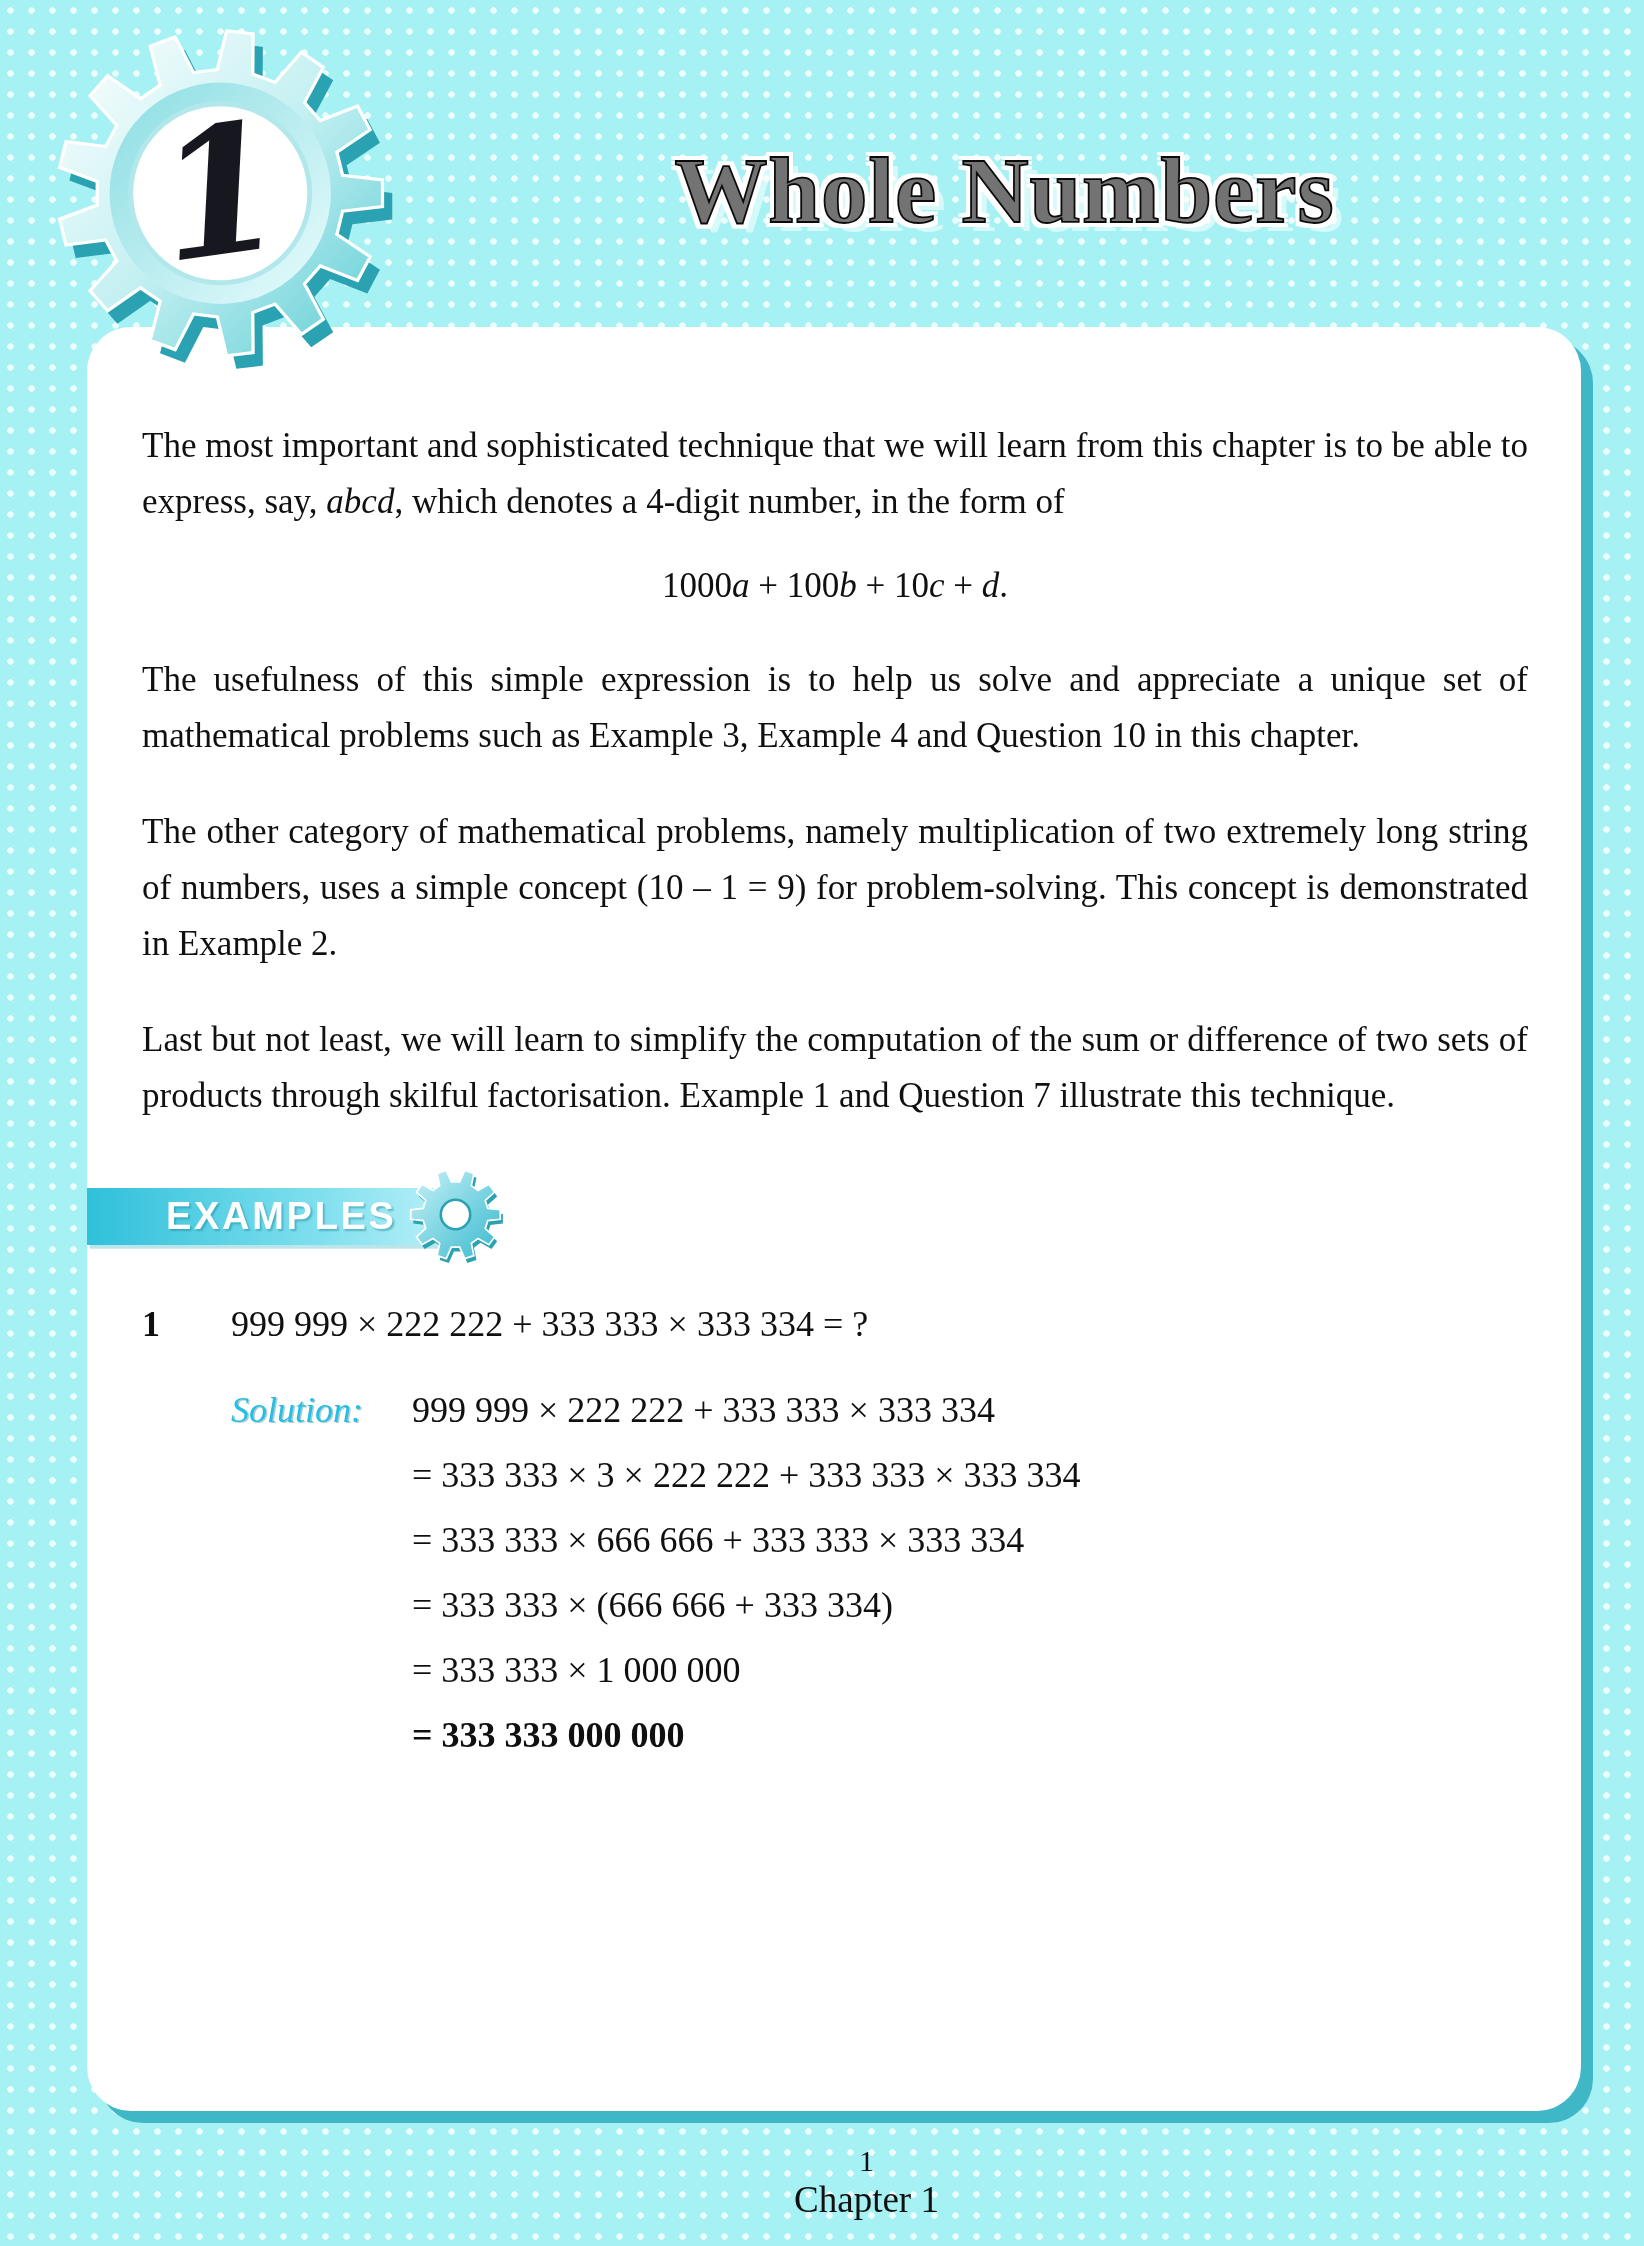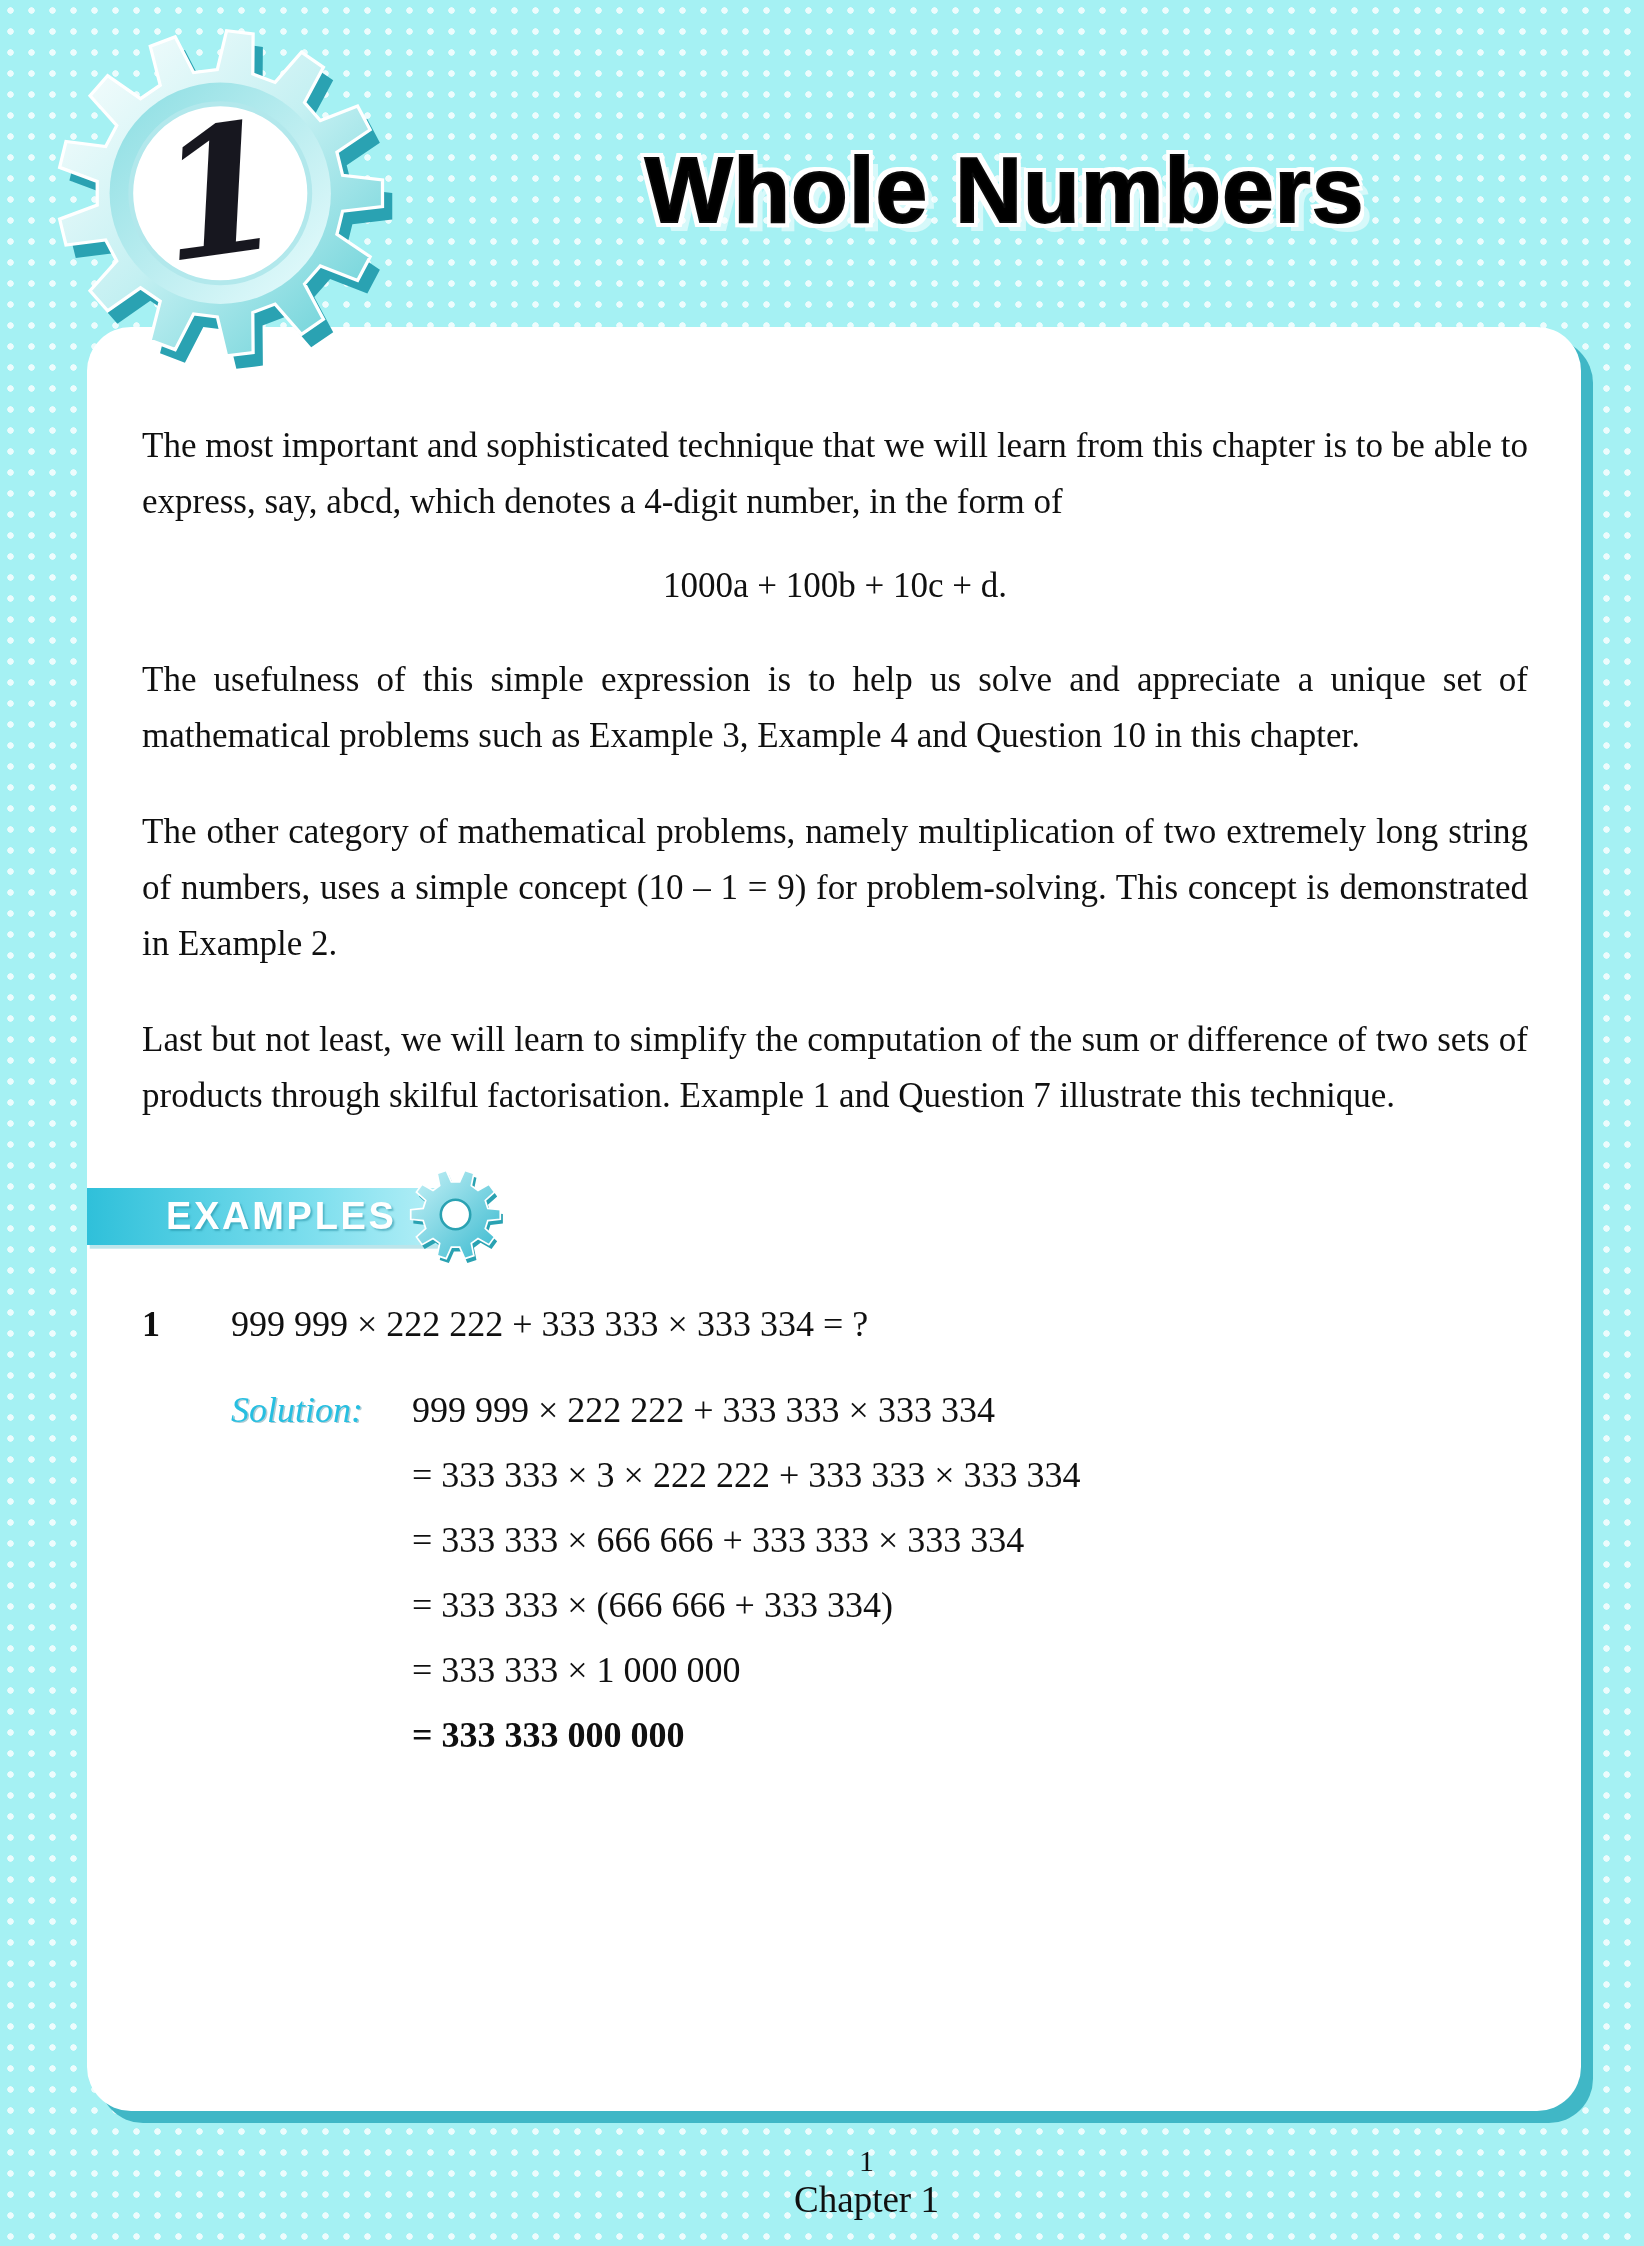--- a/index.html
+++ b/index.html
@@ -12,38 +12,38 @@
     background-size:21px 21px;
   }
   .badge { position:absolute; top:24px; left:51px; z-index:3; }
   .badge-number {
     font-family:"DejaVu Serif","Liberation Serif",serif;
     font-weight:bold; font-style:italic;
   }
   .title {
     position:absolute; top:137px; left:429px; width:1151px; z-index:2;
     text-align:center;
-    font-family:Liberation Sans, sans-serif;
-    font-weight:900; font-size:93px; letter-spacing:0.9px; color:#000000;
+    font-family:Liberation Serif, serif;
+    font-weight:900; font-size:93px; letter-spacing:0.9px; color:#737373;
     -webkit-text-stroke:1.8px #0b0b0b;
     text-shadow:
       -4.6px -4.6px 0 #fff, 4.6px -4.6px 0 #fff, -4.6px 4.6px 0 #fff, 4.6px 4.6px 0 #fff,
       0 -4.6px 0 #fff, 0 4.6px 0 #fff, -4.6px 0 0 #fff, 4.6px 0 0 #fff,
       10px 9.1px 0 rgba(255,255,255,0.55);
   }
   .card {
     position:absolute; left:87px; top:327px; width:1494px; height:1784px;
     background:#ffffff; border-radius:44px;
     box-shadow:12px 12px 0 #40b7c6;
     padding:91px 53px 0 55px;
     z-index:1;
   }
   .para { font-size:35px; line-height:1.6; text-align:justify; color:#101010; margin-bottom:40px; }
   .formula { font-size:35px; text-align:center; color:#101010; margin:-3.7px 0 46px; }
-  .it { }
+  .it { font-style:italic; }
   .examples-banner {
     position:relative; margin:64px 0 0 -55px; width:384px; height:57px;
     display:flex; align-items:center; padding-left:79px;
     background:linear-gradient(90deg,#2fc0da 0%, #7fdfee 60%, #c2f3f9 100%);
     box-shadow:2.7px 3.7px 0 rgba(63,181,197,0.35);
   }
   .examples-label {
     font-family:"Liberation Sans","DejaVu Sans",sans-serif; font-weight:bold;
     font-size:38px; letter-spacing:2.7px; color:#ffffff;
     text-shadow:1.8px 1.8px 1.8px rgba(30,140,160,0.5);

